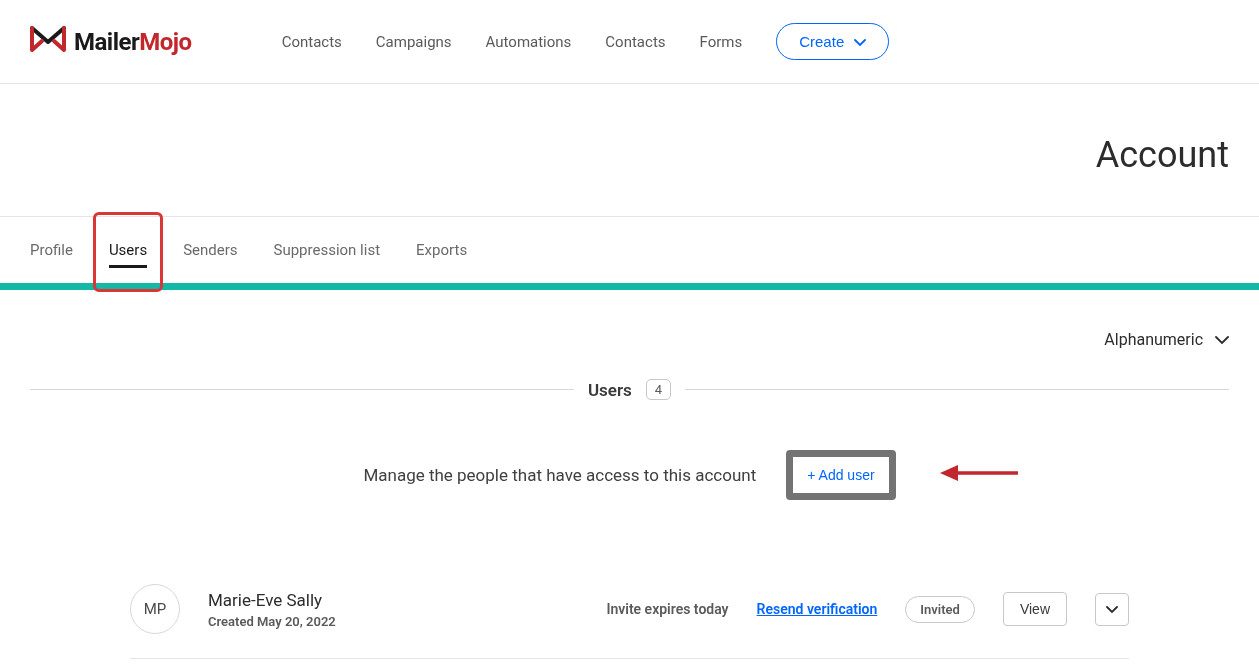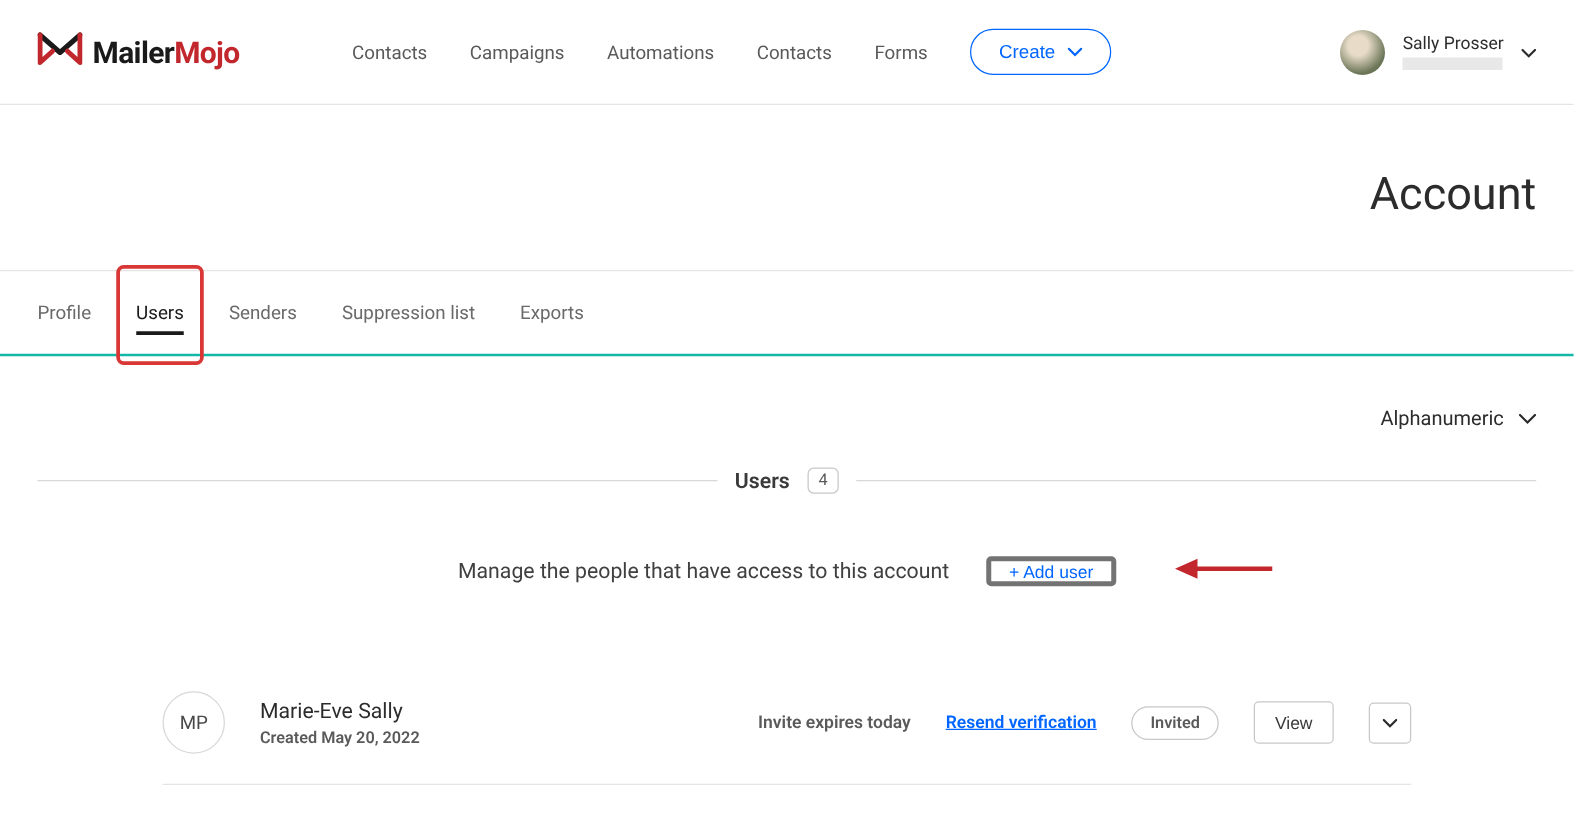--- a/index.html
+++ b/index.html
@@ -21,41 +21,41 @@
     .user-menu { display: flex; align-items: center; gap: 14px; cursor: pointer; }
     .avatar { width: 36px; height: 36px; border-radius: 50%; background: linear-gradient(135deg, #d4c9a8, #8a9575); display: flex; align-items: center; justify-content: center; overflow: hidden; }
     .avatar-inner { width: 100%; height: 100%; background: radial-gradient(circle at 40% 35%, #e8dcc8 25%, #6b7558 70%); }
     .user-info { display: flex; flex-direction: column; }
     .user-name { font-size: 14px; color: #2c2c2c; }
     .user-sub { width: 80px; height: 10px; background: #e8e8e8; margin-top: 3px; }
     
     .page-title-wrap { padding: 50px 30px 40px 30px; text-align: right; }
     .page-title { font-size: 36px; font-weight: 400; color: #2c2c2c; }
     
-    .tabs-wrap { border-top: 1px solid #e5e5e5; border-bottom: 2px solid #14b8a6; position: relative; }
+    .tabs-wrap { border-top: 1px solid #e5e5e5; border-bottom: 7px solid #14b8a6; position: relative; }
     .tabs { display: flex; gap: 36px; padding: 0 30px; }
     .tab { padding: 24px 0; color: #6a6a6a; font-size: 15px; cursor: pointer; position: relative; }
     .tab.active { color: #1a1a1a; }
     .tab.active::after { content: ""; position: absolute; bottom: 15px; left: 0; right: 0; height: 3px; background: #1a1a1a; }
     
     .highlight-box { position: absolute; border: 3px solid #d93636; border-radius: 6px; pointer-events: none; }
     
     .content { padding: 30px; }
     
     .sort-row { display: flex; justify-content: flex-end; align-items: center; gap: 12px; padding: 10px 0 30px 0; }
     .sort-label { font-size: 16px; color: #2c2c2c; }
     
     .section-divider { display: flex; align-items: center; gap: 14px; margin-bottom: 50px; }
     .section-divider .line { flex: 1; height: 1px; background: #d8d8d8; }
     .section-title { font-size: 17px; font-weight: 600; color: #3a3a3a; }
     .count-badge { border: 1px solid #c8c8c8; border-radius: 5px; padding: 2px 8px; font-size: 13px; color: #5a5a5a; }
     
     .manage-row { display: flex; align-items: center; justify-content: center; gap: 30px; margin-bottom: 60px; position: relative; }
     .manage-text { font-size: 17px; color: #404040; text-align: center; }
-    .add-user-btn { border: 4px solid #737373; background: #fff; color: #0066ff; font-size: 14px; padding: 0 14px; border-radius: 4px; cursor: pointer; }
+    .add-user-btn { border: 7px solid #737373; background: #fff; color: #0066ff; font-size: 14px; padding: 10px 14px; border-radius: 4px; cursor: pointer; }
     
     .arrow-annotation { position: absolute; left: 910px; top: 50%; transform: translateY(-50%); }
     
     .user-list { padding: 0 100px; }
     .user-row { display: flex; align-items: center; padding: 24px 0; border-bottom: 1px solid #e5e5e5; gap: 28px; }
     .user-avatar { width: 50px; height: 50px; border-radius: 50%; border: 1px solid #d8d8d8; display: flex; align-items: center; justify-content: center; font-size: 15px; color: #4a4a4a; }
     .user-details { flex: 0 0 auto; }
     .user-full-name { font-size: 17px; color: #2c2c2c; margin-bottom: 4px; }
     .user-created { font-size: 13px; font-weight: 600; color: #5a5a5a; }
     .user-row-spacer { flex: 1; }
@@ -95,34 +95,20 @@
     <span>Create</span>
     <span class="chevron">
       <svg width="12" height="8" viewBox="0 0 12 8">
           <path d="M1 1 L6 6 L11 1" stroke="#0066ff" stroke-width="1.8" fill="none" stroke-linecap="round"></path>
         </svg>
     </span>
   </button>
 
   <div class="header-spacer"></div>
 
-  <div class="user-menu">
-    <div class="avatar">
-        <div class="avatar-inner"></div>
-      </div>
-    <div class="user-info">
-      <span class="user-name">Sally Prosser</span>
-      <span class="user-sub"></span>
-    </div>
-    <span class="chevron">
-      <svg width="12" height="8" viewBox="0 0 12 8">
-          <path d="M1 1 L6 6 L11 1" stroke="#2c2c2c" stroke-width="1.8" fill="none" stroke-linecap="round"></path>
-        </svg>
-    </span>
-  </div>
 </header>
 
 <div class="page-title-wrap">
   <h1 class="page-title">Account</h1>
 </div>
 
 <div class="tabs-wrap">
   <div class="tabs">
     <div class="tab">Profile</div>
     <div class="tab active">Users</div>

